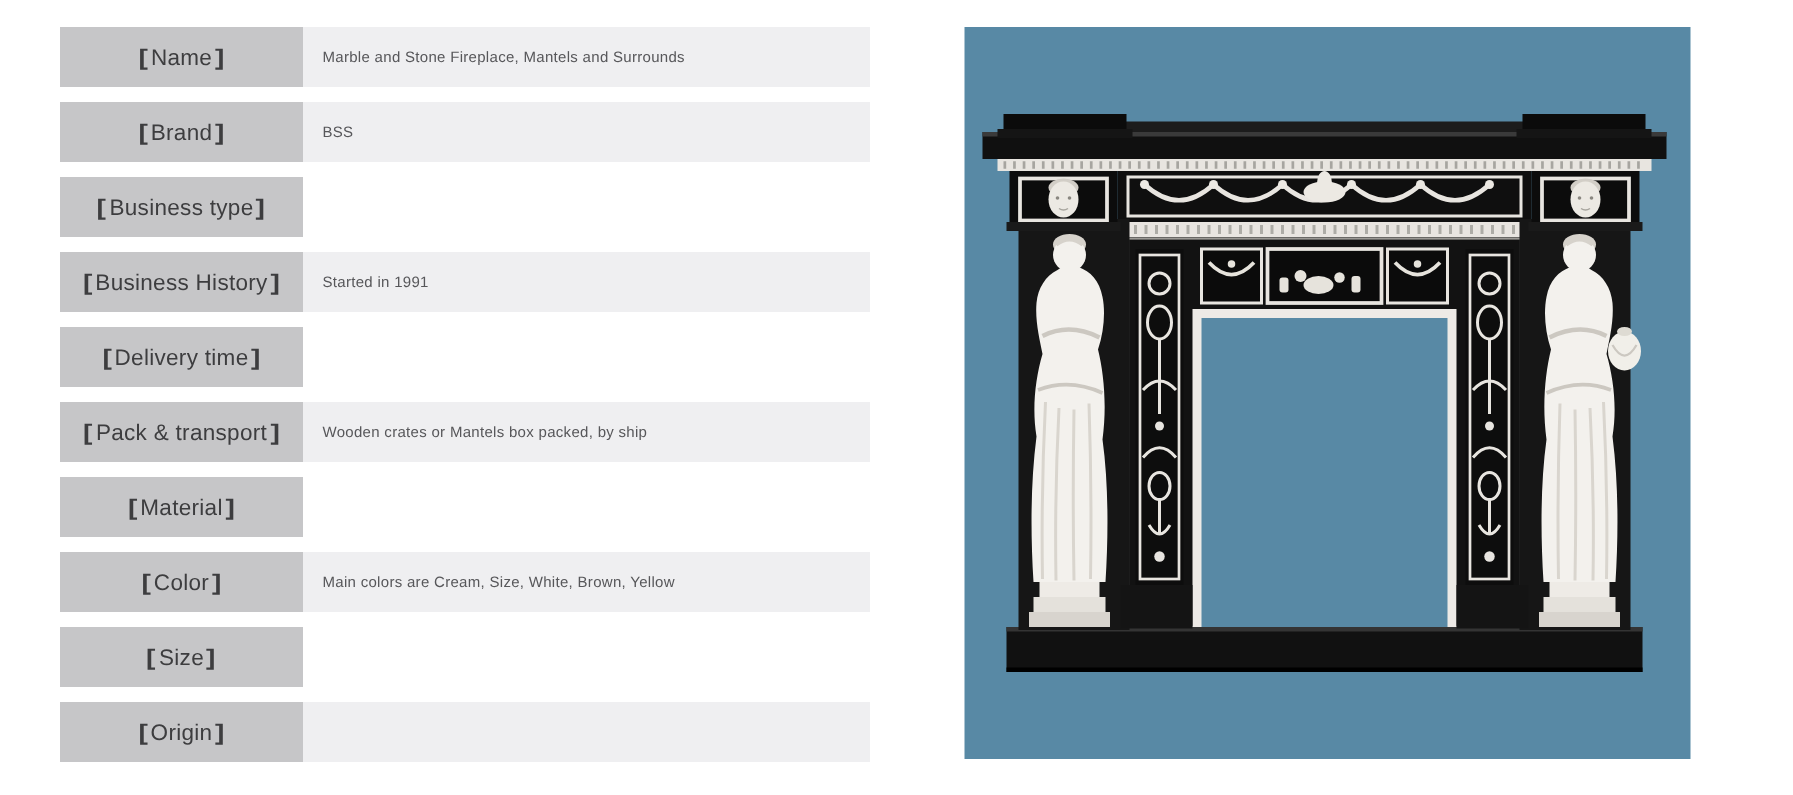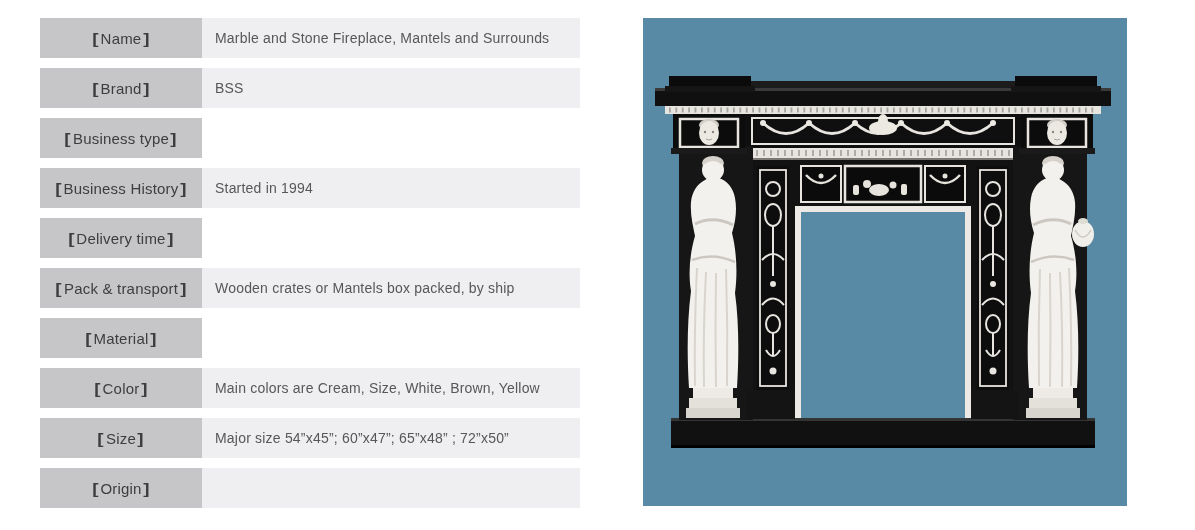--- a/index.html
+++ b/index.html
@@ -19,21 +19,21 @@
     color:var(--label-text,#3d3d3f);
     justify-content:center;
     font-size:15px;
     letter-spacing:.2px;
   }
   .cell.value{
     flex:1;
     background:var(--value-bg,#efeff1);
     color:var(--value-text,#57575a);
     padding-left:13px;
-    font-size:14px;
+    font-size:10px;
     letter-spacing:.2px;
     white-space:pre;
     overflow:hidden;
   }
   .brk{font-weight:700;display:inline-block;transform:scaleX(1.25);margin:0 2.5px;}
   .product-photo{
     position:absolute;left:643px;top:18px;width:484px;height:488px;
     background:var(--photo-bg,#5889a5);
   }
   .product-photo svg{display:block;}
@@ -54,21 +54,21 @@
     <div class="cell label"><span class="brk">[</span>Brand<span class="brk">]</span></div>
     <div class="cell value">BSS</div>
   </div>
 
   <div class="row">
     <div class="cell label"><span class="brk">[</span>Business type<span class="brk">]</span></div>
   </div>
 
   <div class="row">
     <div class="cell label"><span class="brk">[</span>Business History<span class="brk">]</span></div>
-    <div class="cell value">Started in 1994</div>
+    <div class="cell value">Started in 1991</div>
   </div>
 
   <div class="row">
     <div class="cell label"><span class="brk">[</span>Delivery time<span class="brk">]</span></div>
   </div>
 
   <div class="row">
     <div class="cell label"><span class="brk">[</span>Pack &amp; transport<span class="brk">]</span></div>
     <div class="cell value">Wooden crates or Mantels box packed, by ship</div>
   </div>
@@ -77,21 +77,20 @@
     <div class="cell label"><span class="brk">[</span>Material<span class="brk">]</span></div>
   </div>
 
   <div class="row">
     <div class="cell label"><span class="brk">[</span>Color<span class="brk">]</span></div>
     <div class="cell value">Main colors are Cream, Size, White, Brown, Yellow</div>
   </div>
 
   <div class="row">
     <div class="cell label"><span class="brk">[</span>Size<span class="brk">]</span></div>
-    <div class="cell value">Major size 54”x45”; 60”x47”; 65”x48” ; 72”x50”</div>
   </div>
 
   <div class="row">
     <div class="cell label"><span class="brk">[</span>Origin<span class="brk">]</span></div>
     <div class="cell value"></div>
   </div>
 </section>
 
   <figure class="product-photo" role="img" aria-label="Black and white carved marble fireplace mantel with two white caryatid statues on a blue background">
     <svg width="484" height="488" viewBox="0 0 484 488" xmlns="http://www.w3.org/2000/svg">

